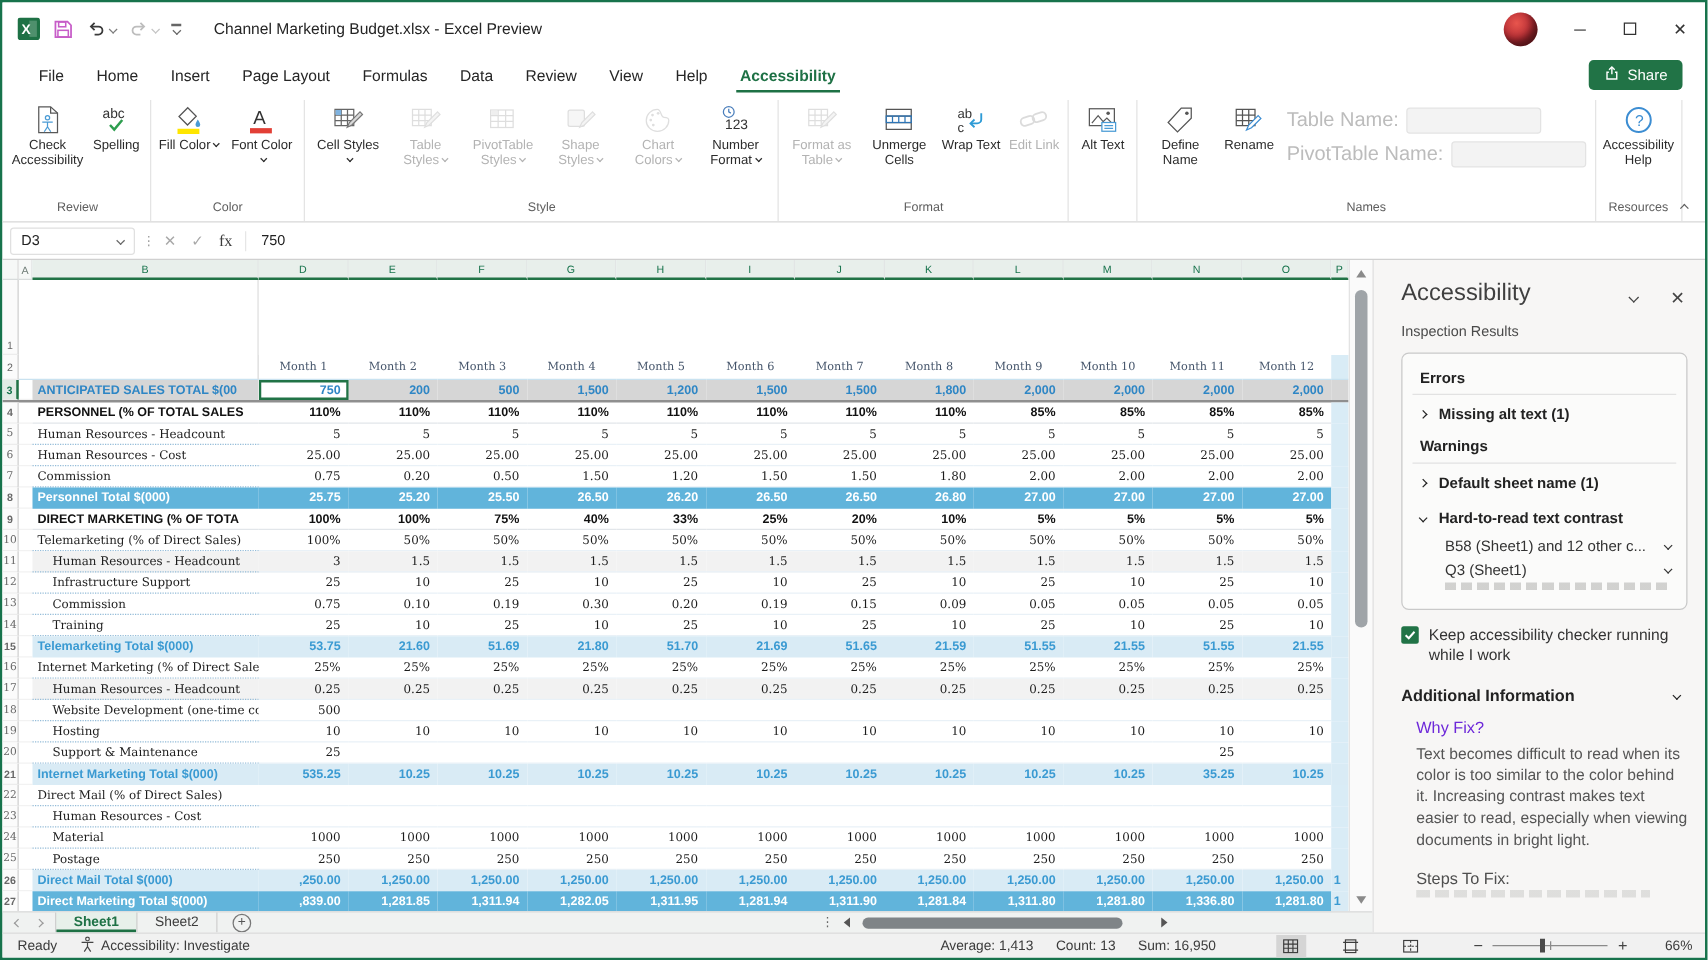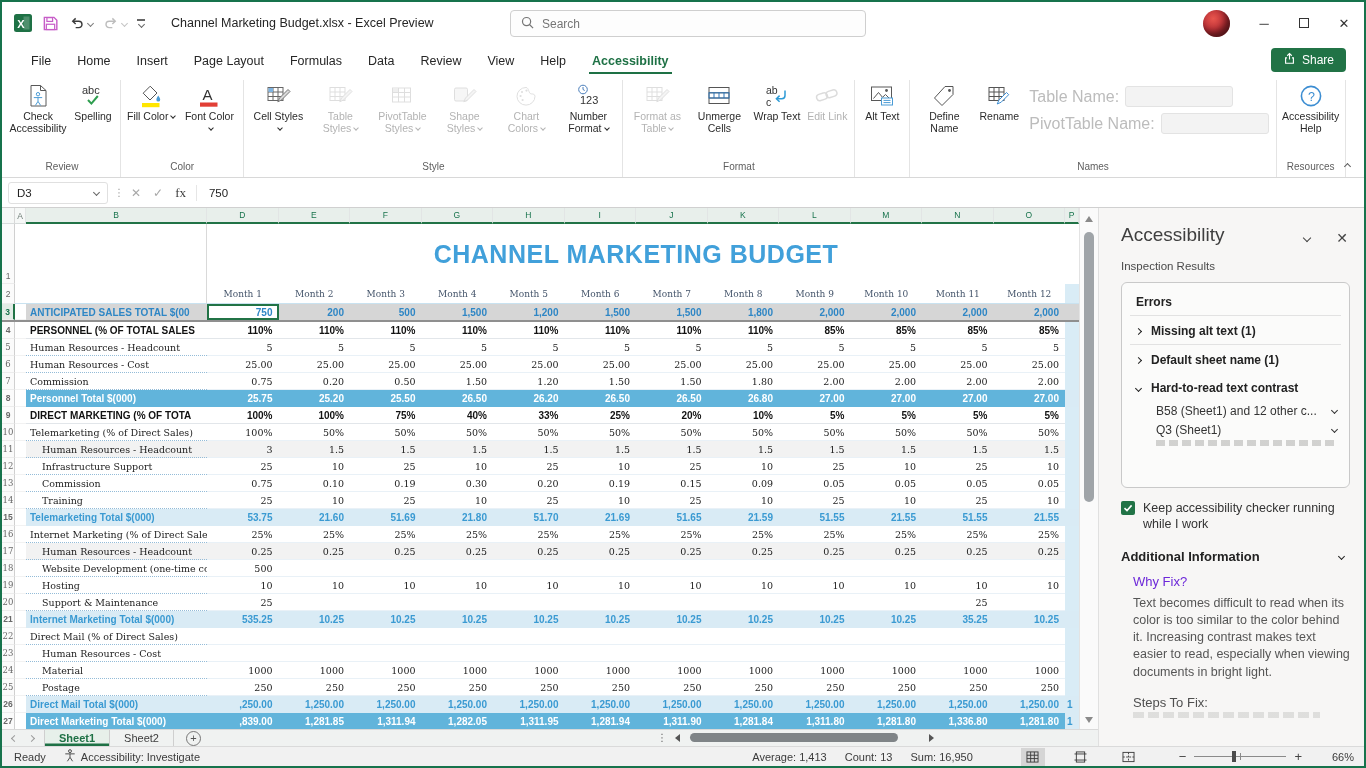--- a/index.html
+++ b/index.html
@@ -192,29 +192,20 @@
             <path d="M10.5 3.8 13.8 7l-3.3 3.2" fill="none" stroke="#bdbdbd" stroke-width="1.6"></path>
           </svg>
         <span class="caret" style="color:#c4c4c4"></span>
       </span>
       <span class="ibtn" style="flex-direction:column;gap:1px">
         <span style="width:8px;height:1.4px;background:#666"></span>
         <span class="caret" style="color:#666"></span>
       </span>
     </div>
     <div class="doc-title">Channel Marketing Budget.xlsx  -  Excel Preview</div>
-    <div class="searchbox">
-      <span>
-        <svg width="13" height="13" viewBox="0 0 14 14">
-            <circle cx="6" cy="6" r="4.4" fill="none" stroke="#767676" stroke-width="1.3"></circle>
-            <path d="M9.4 9.4 13 13" stroke="#767676" stroke-width="1.3"></path>
-          </svg>
-      </span>
-      <input placeholder="Search" style="">
-    </div>
     <div class="titlebar-right">
       <div class="avatar"></div>
       <div class="wbtn">─</div>
       <div class="wbtn">
           <span class="sq"></span>
         </div>
       <div class="wbtn">✕</div>
     </div>
   </div>
 
@@ -508,23 +499,20 @@
               <div class="ch sel" style="width: 71.5px;">K</div>
               <div class="ch sel" style="width: 71.5px;">L</div>
               <div class="ch sel" style="width: 71.5px;">M</div>
               <div class="ch sel" style="width: 71.5px;">N</div>
               <div class="ch sel" style="width: 71.5px;">O</div>
               <div class="ch sel" style="width: 14px;">P</div>
             </div>
             <div class="g-row row1">
               <div class="gcell" style="align-items: flex-end; padding-bottom: 2px;">1</div>
               <div class="ab"></div>
-              <div class="titlezone">
-                <div class="sheet-title">CHANNEL MARKETING BUDGET</div>
-              </div>
               <div class="pcell" style="background: rgb(255, 255, 255);"></div>
             </div>
             <div class="g-row row2">
               <div class="gcell">2</div>
               <div class="ab"></div>
               <div class="mcell">Month 1</div>
               <div class="mcell">Month 2</div>
               <div class="mcell">Month 3</div>
               <div class="mcell">Month 4</div>
               <div class="mcell">Month 5</div>
@@ -1023,20 +1011,21 @@
         <span style="font-size:14px">✕</span>
       </div>
       <div class="pane-section">Inspection Results</div>
       <div class="insp-box">
         <div class="ib-h">Errors</div>
         <div class="ib-hr"></div>
         <div class="ib-item">
           <span class="caret right"></span>
           <span>Missing alt text (1)</span>
         </div>
+        <div class="ib-h" style="padding-top:6px">Warnings</div>
         <div class="ib-hr"></div>
         <div class="ib-item">
           <span class="caret right"></span>
           <span>Default sheet name (1)</span>
         </div>
         <div class="ib-item">
           <span class="caret"></span>
           <span>Hard-to-read text contrast</span>
         </div>
         <div id="contrast-items">

